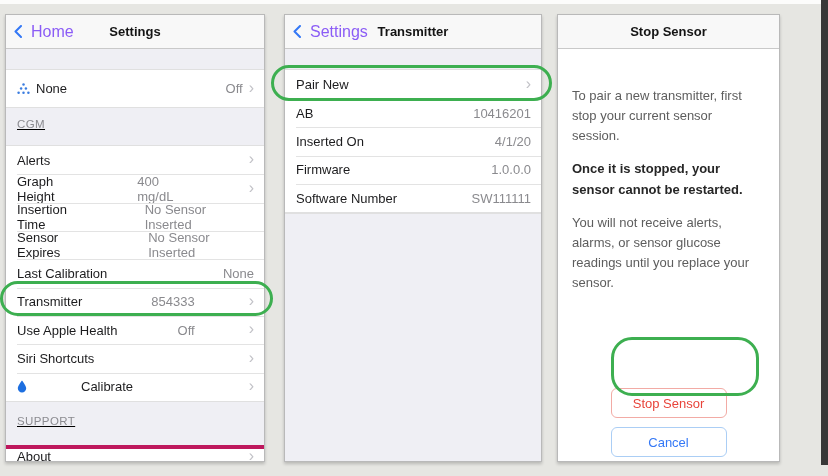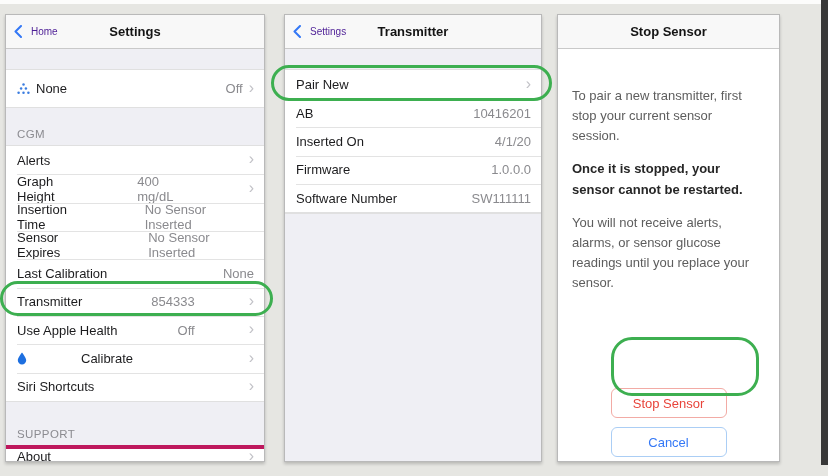--- a/index.html
+++ b/index.html
@@ -13,26 +13,26 @@
            border:1px solid #b9b9b9; box-shadow:0 2px 3px rgba(0,0,0,.20);
            display:flex; flex-direction:column; overflow:hidden; }
   .panel1 { left:5px;   width:260px; }
   .panel2 { left:284px; width:258px; }
   .panel3 { left:557px; width:223px; }
 
   .hdr { height:34px; min-height:34px; background:#f8f8f8; border-bottom:1px solid #c9c9c9;
          position:relative; display:flex; align-items:center; justify-content:center; }
   .hdr-title { font-size:13px; font-weight:600; color:#141414; }
   .back { position:absolute; left:8px; top:0; bottom:0; display:flex; align-items:center;
-          gap:3px; color:#4c1d95; font-size:10px; cursor:default; }
+          gap:3px; color:#8b5cf6; font-size:16px; cursor:default; }
   .back svg { display:block; }
 
   .groupedbg { background:#efeff4; }
   .gap20 { height:20px; min-height:20px; }
-  .sectiongap { display:flex; align-items:flex-end; padding:0 0 5px 11px; }
+  .sectiongap { display:flex; align-items:center; padding:0 0 5px 11px;text-decoration:underline; }
   .sectionlabel { font-size:11.5px; color:#8b8b90; letter-spacing:.4px; }
   .gap-cgm { height:37px; min-height:37px; }
   .gap-support { height:43px; min-height:43px; }
 
   .group { border-top:1px solid #e0e0e0; border-bottom:1px solid #e0e0e0; }
   .row { display:flex; align-items:center; padding:0 10px 0 11px; background:#fff;
          position:relative; font-size:13px; }
   .row.sep::before { content:""; position:absolute; top:0; left:11px; right:0; height:1px; background:#e3e3e3; }
   .rowstd { height:28.35px; min-height:28.35px;gap:48px; }
   .rowshare { height:37px; min-height:37px; }
@@ -136,30 +136,30 @@
         <span class="lab">Transmitter</span>
         <span class="val">854333</span>
         <span class="chev"></span>
       </div>
       <div class="row rowstd sep">
         <span class="lab">Use Apple Health</span>
         <span class="val">Off</span>
         <span class="chev"></span>
       </div>
       <div class="row rowstd sep">
+        <span class="lab">Siri Shortcuts</span>
+        <span class="chev" style="margin-left:auto"></span>
+      </div>
+      <div class="row rowstd sep">
         <span class="icon">
           <svg width="10" height="13" viewBox="0 0 10 13">
               <path d="M5 0.5 C5 0.5 0.8 5.6 0.8 8.3 a4.2 4.2 0 0 0 8.4 0 C9.2 5.6 5 0.5 5 0.5 Z" fill="#1d6fe0"></path>
             </svg>
         </span>
         <span class="lab">Calibrate</span>
-        <span class="chev" style="margin-left:auto"></span>
-      </div>
-      <div class="row rowstd sep">
-        <span class="lab">Siri Shortcuts</span>
         <span class="chev" style="margin-left:auto"></span>
       </div>
     </div>
 
     <div class="groupedbg sectiongap gap-support">
       <span class="sectionlabel">SUPPORT</span>
     </div>
 
     <div class="row rowfill" style="border-top:4px solid #be185d">
       <span class="lab">About</span>

